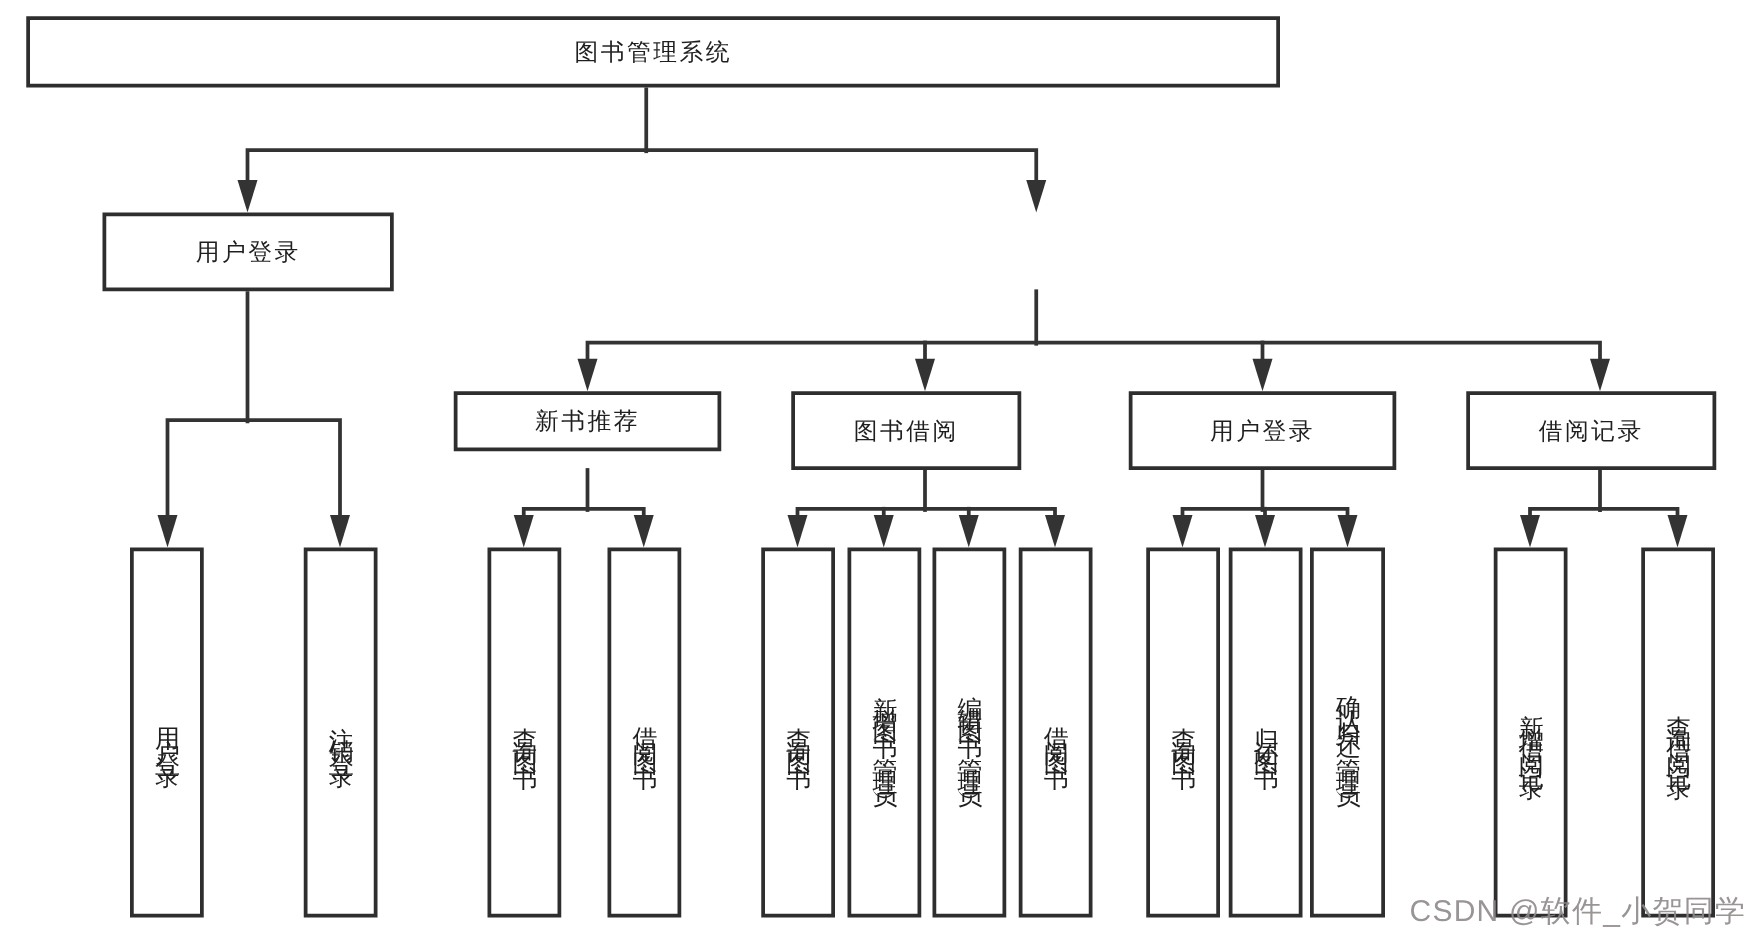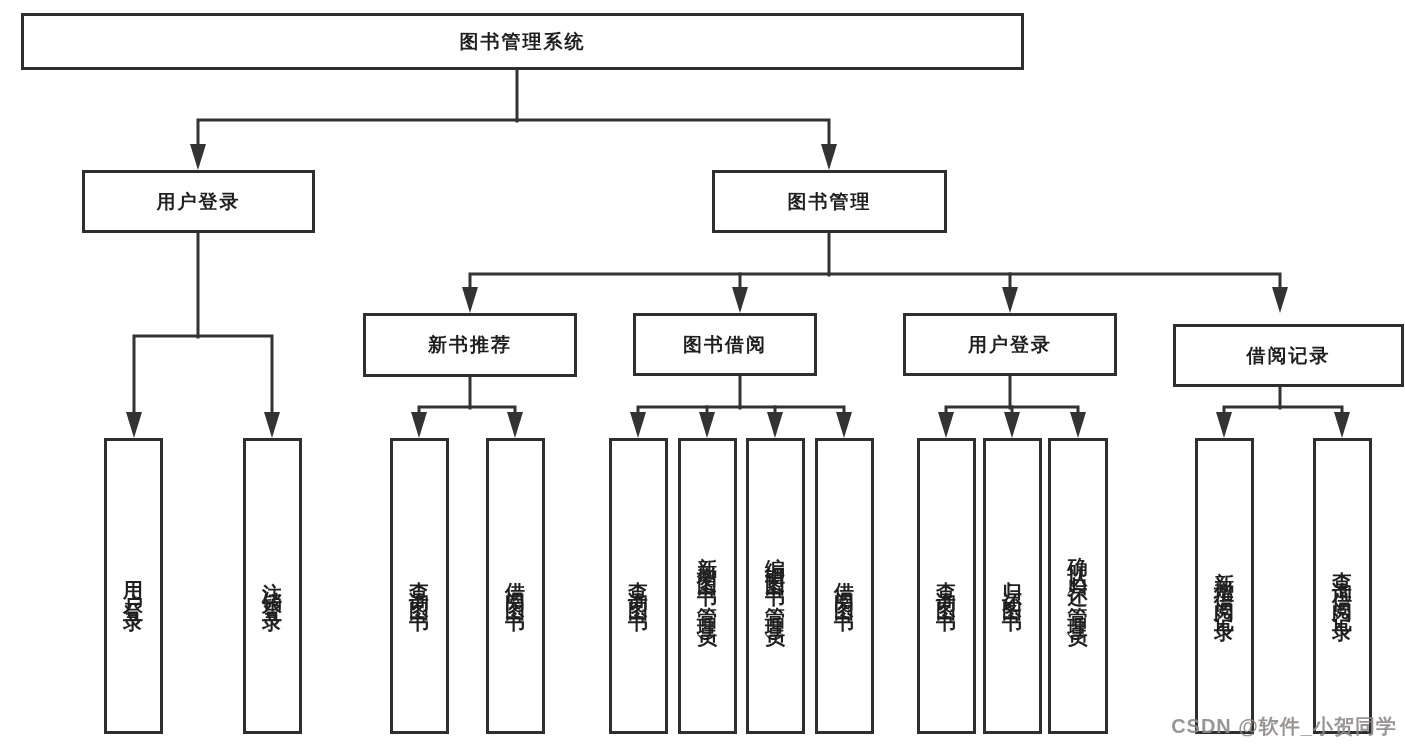--- a/index.html
+++ b/index.html
@@ -9,21 +9,20 @@
     --wm:#908a8a;
     --bg:#ffffff;
   }
   html,body{margin:0;padding:0;background:var(--bg);}
   body{font-family:"Liberation Sans","DejaVu Sans",sans-serif;color:var(--text);}
   .canvas{
     position:relative;
     width:1405px;height:747px;
     background:var(--bg);
     overflow:hidden;
-    font-weight:bold;
   }
   .wires{position:absolute;left:0;top:0;}
   .wires path{stroke:var(--line);stroke-width:3;fill:none;stroke-linecap:square;}
   .wires polygon{fill:var(--line);stroke:none;}
   .box{
     position:absolute;
     box-sizing:border-box;
     background:#fff;
     border:3px solid var(--border);
     display:flex;align-items:center;justify-content:center;
@@ -39,21 +38,21 @@
     text-orientation:mixed;
     font-size:20px;
     line-height:1;
     letter-spacing:10px;
     color:var(--text);
     white-space:nowrap;
   }
   .watermark{
     position:absolute;
     right:8px;top:713px;
-    font-size:20px;
+    font-size:24px;
     letter-spacing:1px;
     color:var(--wm);
     opacity:.9;
     white-space:nowrap;
   }
 </style>
 </head>
 <body>
 
 <div class="canvas">
@@ -106,34 +105,31 @@
     <polygon points="1334,412 1350,412 1342,438"></polygon>
   </svg>
 
   <div class="box" style="left:21px;top:13px;width:1003px;height:57px">
     <span class="hlabel">图书管理系统</span>
   </div>
 
   <div class="box" style="left:82px;top:170px;width:233px;height:63px">
     <span class="hlabel">用户登录</span>
   </div>
-  <div class="box" style="left:712px;top:170px;width:235px;height:63px">
-    <span class="hlabel">图书管理</span>
-  </div>
 
-  <div class="box" style="left:363px;top:313px;width:214px;height:64px">
+  <div class="box" style="left:363px;top:313px;width:214px;height:48px">
     <span class="hlabel">新书推荐</span>
   </div>
   <div class="box" style="left:633px;top:313px;width:184px;height:63px">
     <span class="hlabel">图书借阅</span>
   </div>
   <div class="box" style="left:903px;top:313px;width:214px;height:63px">
     <span class="hlabel">用户登录</span>
   </div>
-  <div class="box" style="left:1173px;top:324px;width:231px;height:63px">
+  <div class="box" style="left:1173px;top:313px;width:200px;height:63px">
     <span class="hlabel">借阅记录</span>
   </div>
 
   <div class="box" style="left:104px;top:438px;width:59px;height:296px">
     <span class="vlabel">用户登录</span>
   </div>
   <div class="box" style="left:243px;top:438px;width:59px;height:296px">
     <span class="vlabel">注销登录</span>
   </div>
 

